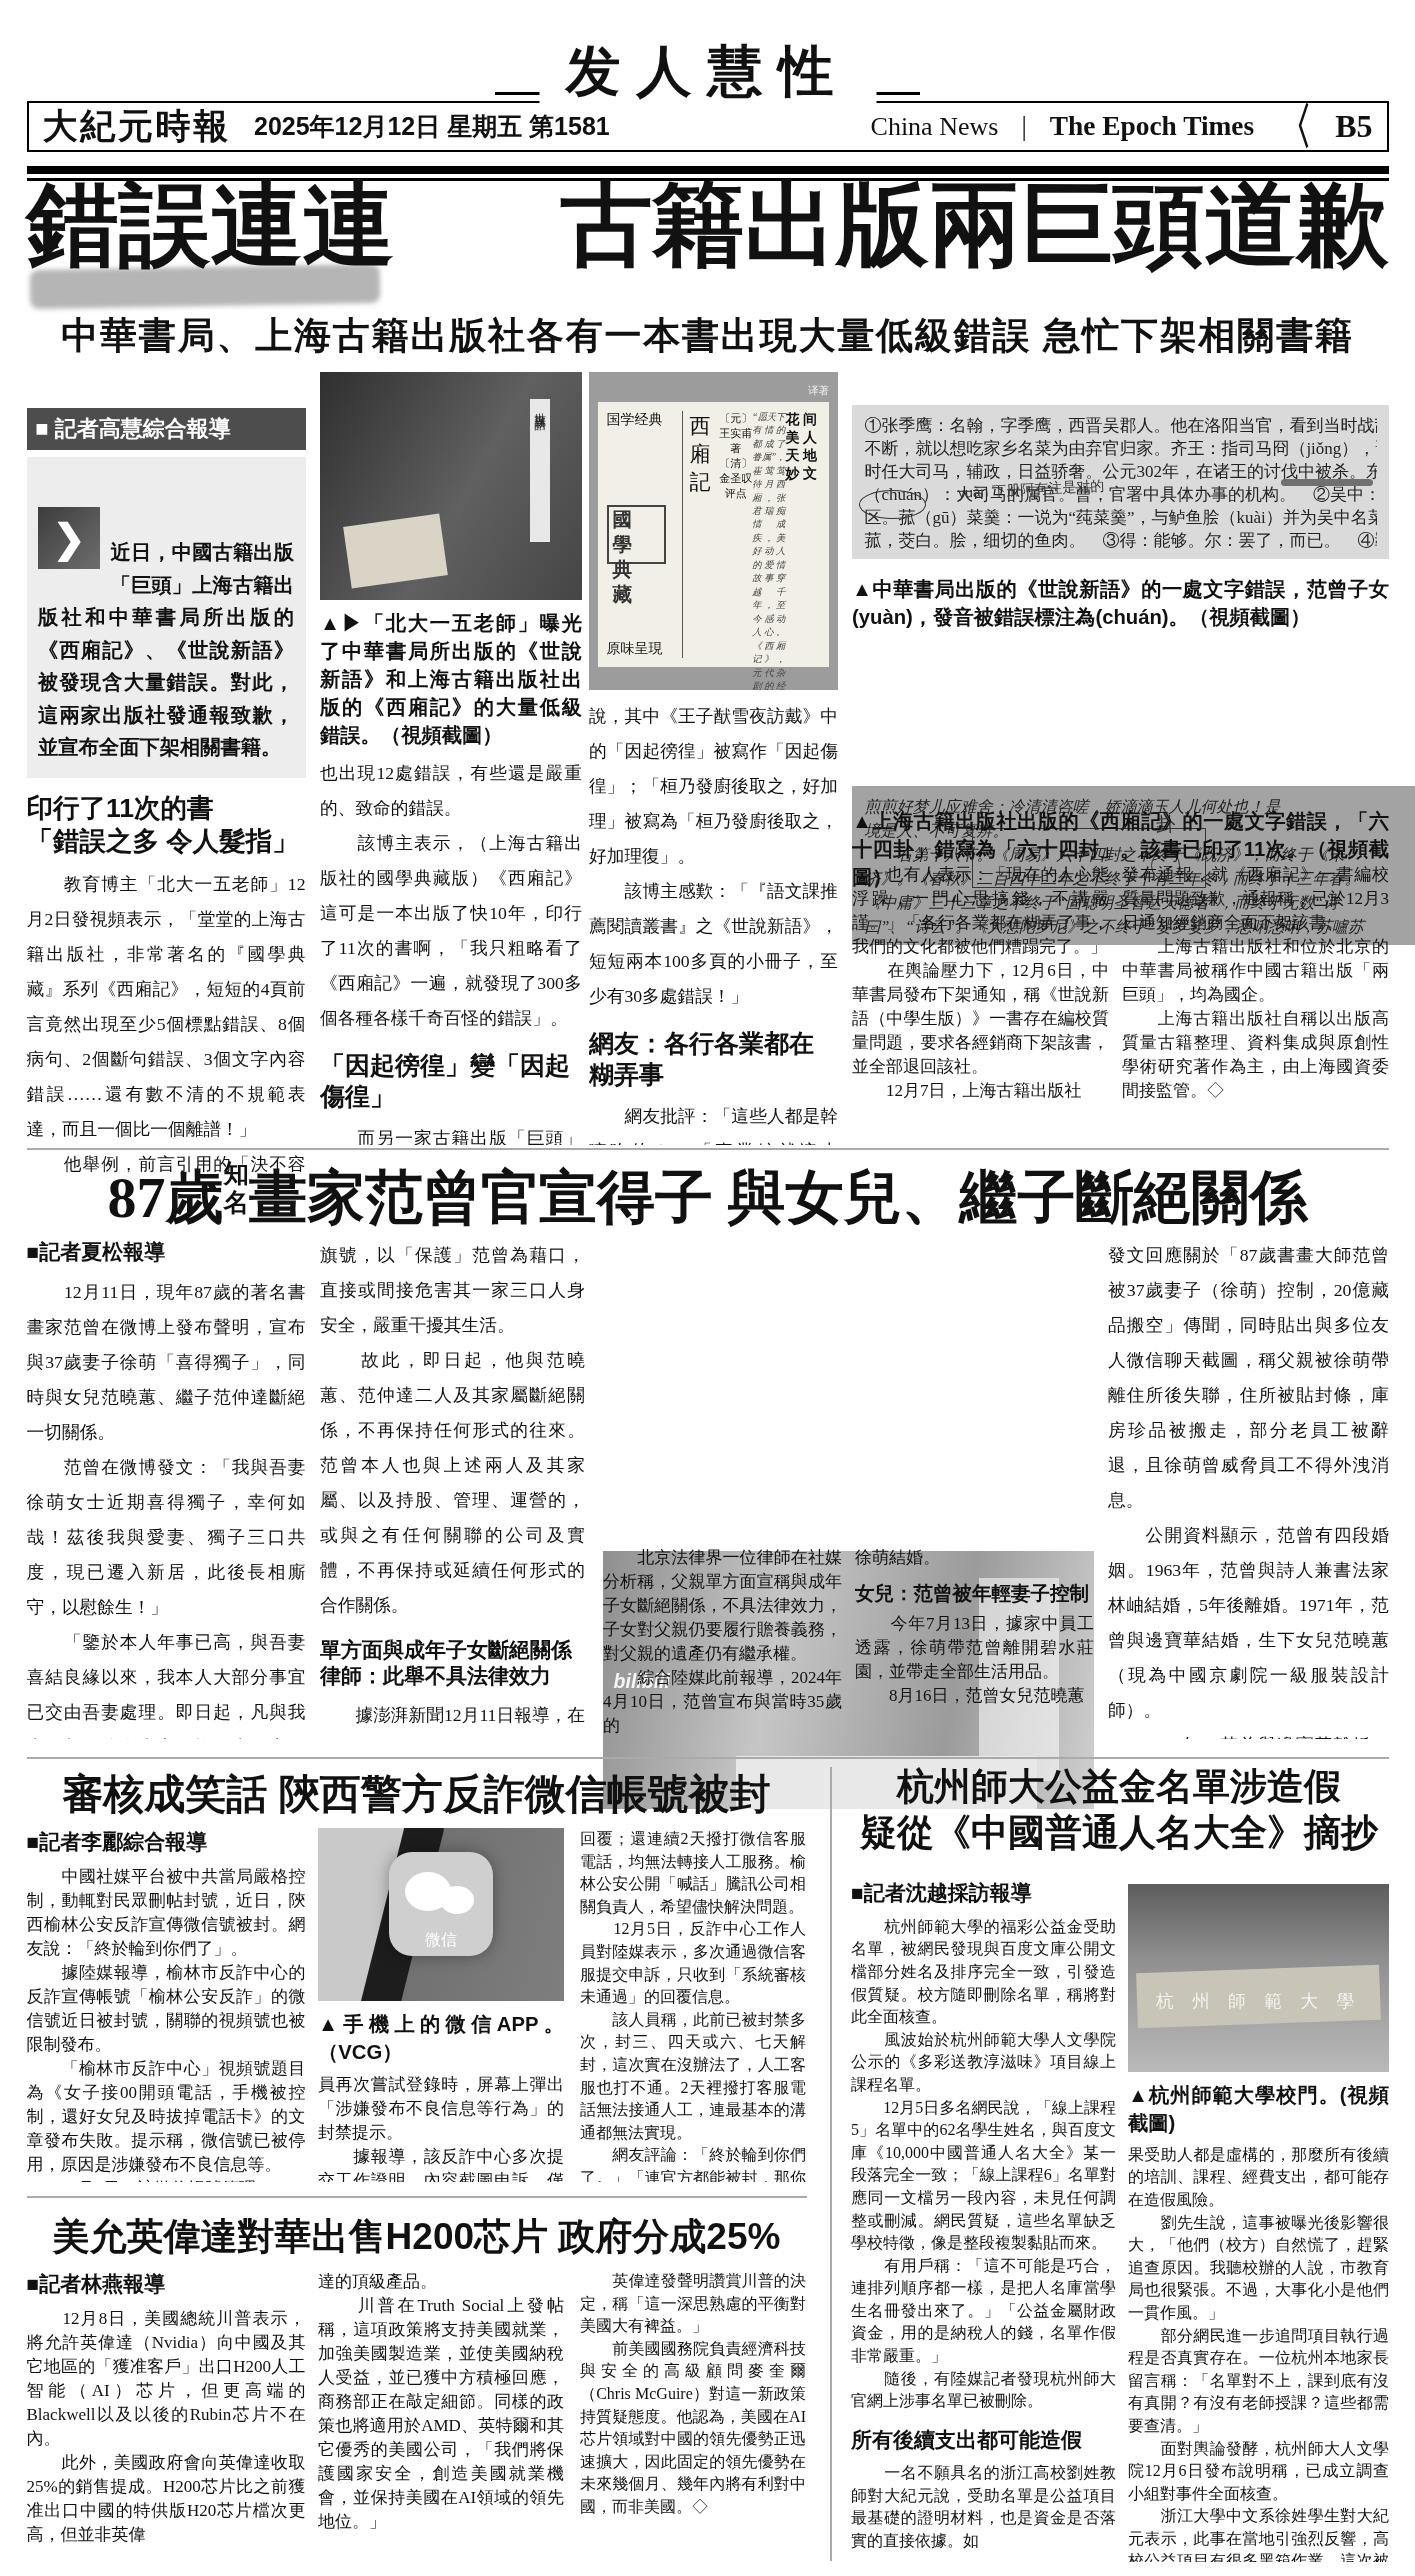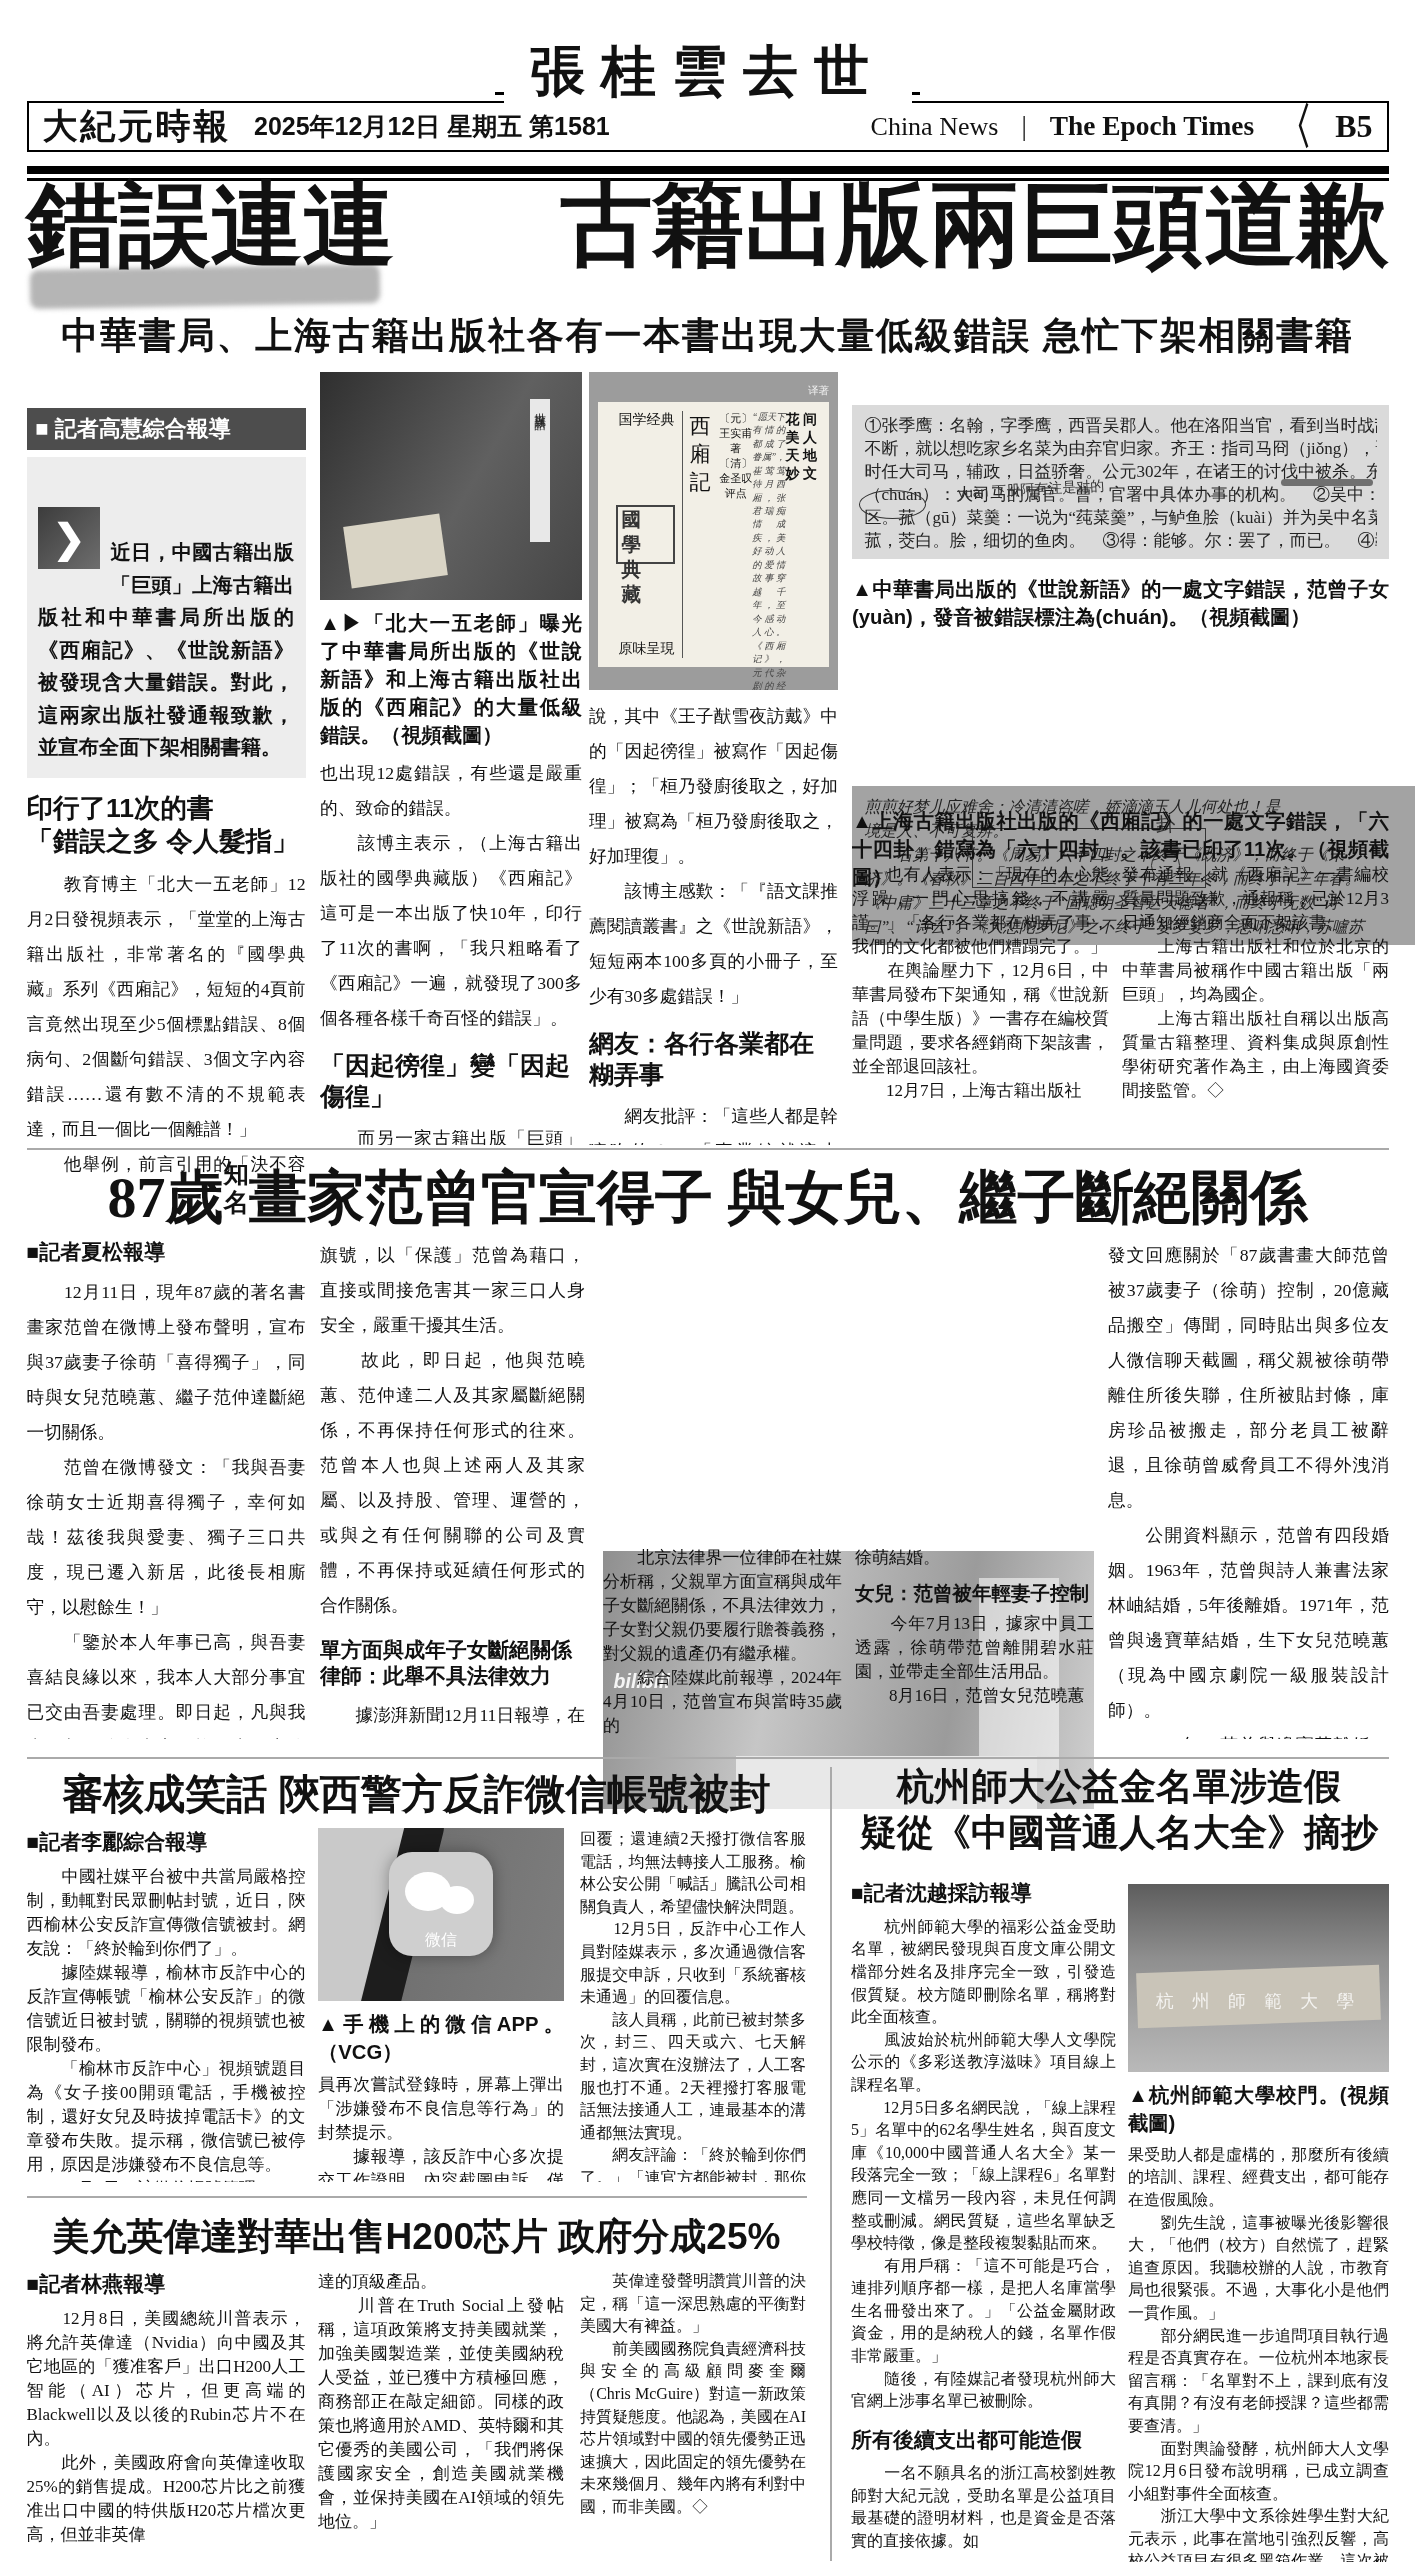--- a/index.html
+++ b/index.html
@@ -60,21 +60,21 @@
   .circlebox{position:absolute;border:1.8px solid #333;}
   .divider-h{background:#aaa;height:1.8px;}
   .divider-v{background:#aaa;width:1.8px;}
   
   .stack{display:inline-block;width:1.0em;font-size:0.44em;line-height:1.12;vertical-align:0.25em;
          word-break:break-all;letter-spacing:0;text-align:center;}
   
   #cover{background:#9c9c9c;padding:12.4px 8.8px 8.8px 8.8px;box-sizing:border-box;}
   #cover .tag{color:#eee;font-size:10.6px;text-align:right;margin-bottom:3.5px;}
   #cover .panel{background:#f2efe6;height:265px;display:flex;padding:8.8px;box-sizing:border-box;gap:7px;}
-  #cover .cleft{width:74px;display:flex;flex-direction:column;justify-content:space-between;align-items:flex-end;
+  #cover .cleft{width:74px;display:flex;flex-direction:column;justify-content:space-between;align-items:flex-start;
                 border-right:1.8px solid #555;padding-right:7px;}
   #cover .ctop{font-size:14px;writing-mode:horizontal-tb;}
   #cover .seal{width:55px;height:55px;border:2.7px solid #444;display:grid;grid-template-columns:1fr 1fr;
                font-size:19.5px;font-weight:bold;text-align:center;line-height:25px;color:#333;}
   #cover .cbot{font-size:14px;}
   #cover .cright{flex:1;display:flex;}
   #cover .ctitle{font-size:21px;text-align:center;letter-spacing:8.8px;margin:1.8px 0 3.5px 0;}
   #cover .cauthor{font-size:11px;text-align:center;margin-bottom:18px;}
   #cover .cblurb{font-size:9.3px;line-height:1.45;color:#444;text-align:justify;flex:1;font-style:italic;}
   #cover .cfoot{font-size:14px;font-weight:bold;text-align:center;letter-spacing:3.5px;}
@@ -106,21 +106,21 @@
     <span class="mdate sans">2025年12月12日 星期五 第1581</span>
     <span class="mspacer"></span>
     <span class="men1">China News</span>
     <span class="msep">|</span>
     <span class="men2">The Epoch Times</span>
     <span class="angle">〈</span>
     <span class="pageno">B5</span>
   </div>
   <div class="abs mline" style="left:495px;width:87px;"></div>
   <div class="abs mline" style="left:833px;width:87px;"></div>
-  <div id="section-cn" class="abs">張桂雲去世</div>
+  <div id="section-cn" class="abs">发人慧性</div>
   <div id="rule-thick" class="abs"></div>
   <div id="rule-thin" class="abs"></div>
 
   <div id="a1-shadow" class="abs"></div>
   <div id="a1-headline" class="abs">
     <span>錯誤連連</span>
     <span>古籍出版兩巨頭道歉</span>
   </div>
   <div id="a1-dek" class="abs">中華書局、上海古籍出版社各有一本書出現大量低級錯誤 急忙下架相關書籍</div>
 

